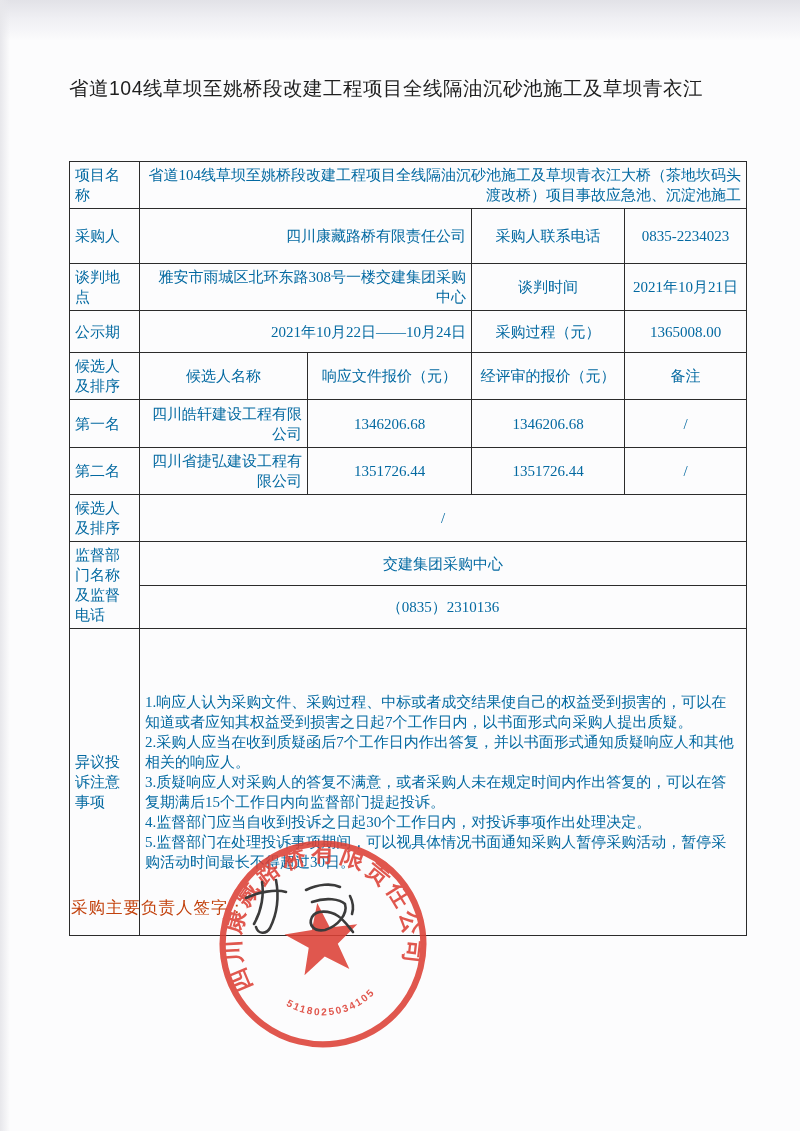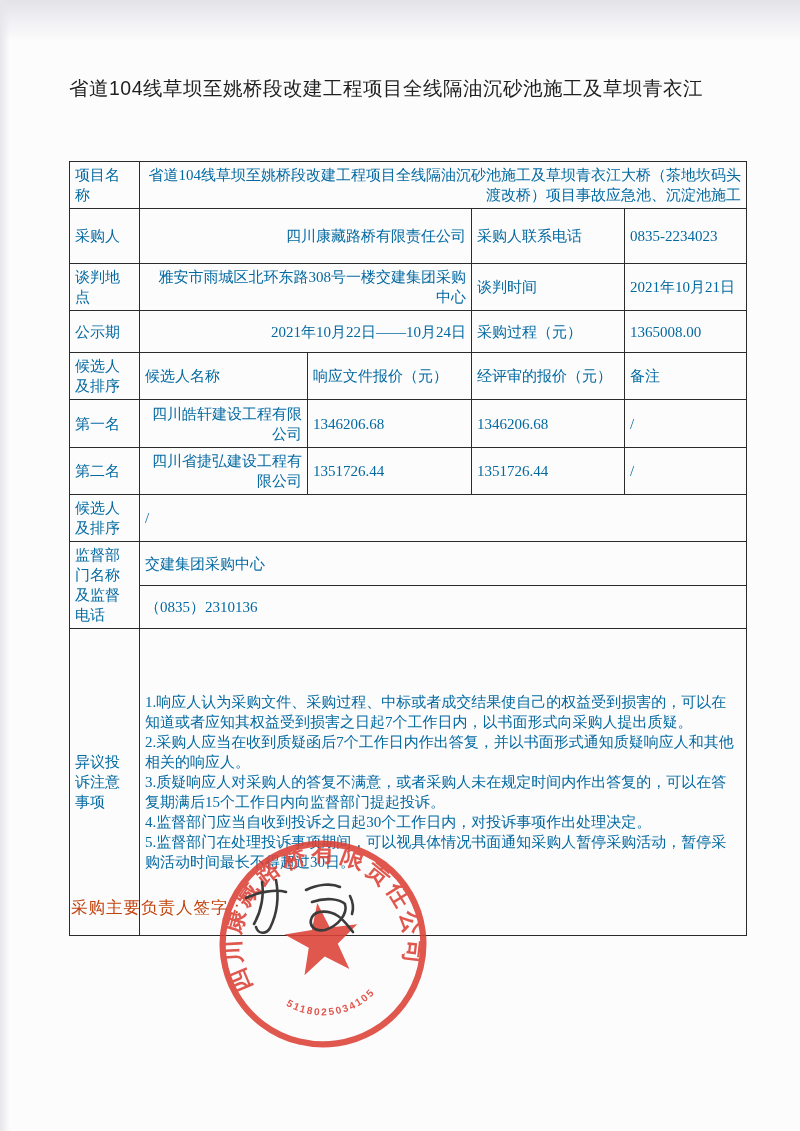--- a/index.html
+++ b/index.html
@@ -41,21 +41,21 @@
     font-size: 15px;
     color: #0369a1;
   }
   table.main td {
     border: 1.6px solid #2b2b2b;
     vertical-align: middle;
     padding: 3px 5px;
     line-height: 20px;
   }
   td.lbl { text-align: left; padding-left: 4px; padding-right: 2px; }
-  td.ctr { }
+  td.ctr { text-align: center; }
   td.lft { text-align: right; padding-left: 7px; margin-top: 20px; }
   td.notice-cell { padding: 8px 7px; line-height: 25.5px; vertical-align: middle; margin-top: 41px; }
   .notice-cell div { text-align: left; }
   .sign-line {
     position: absolute; top: 897px; left: 71px;
     font-size: 16.5px; color: #c2410c;
     letter-spacing: 1px;
   }
   .seal-wrap {
     position: absolute; left: 212px; top: 833px;

